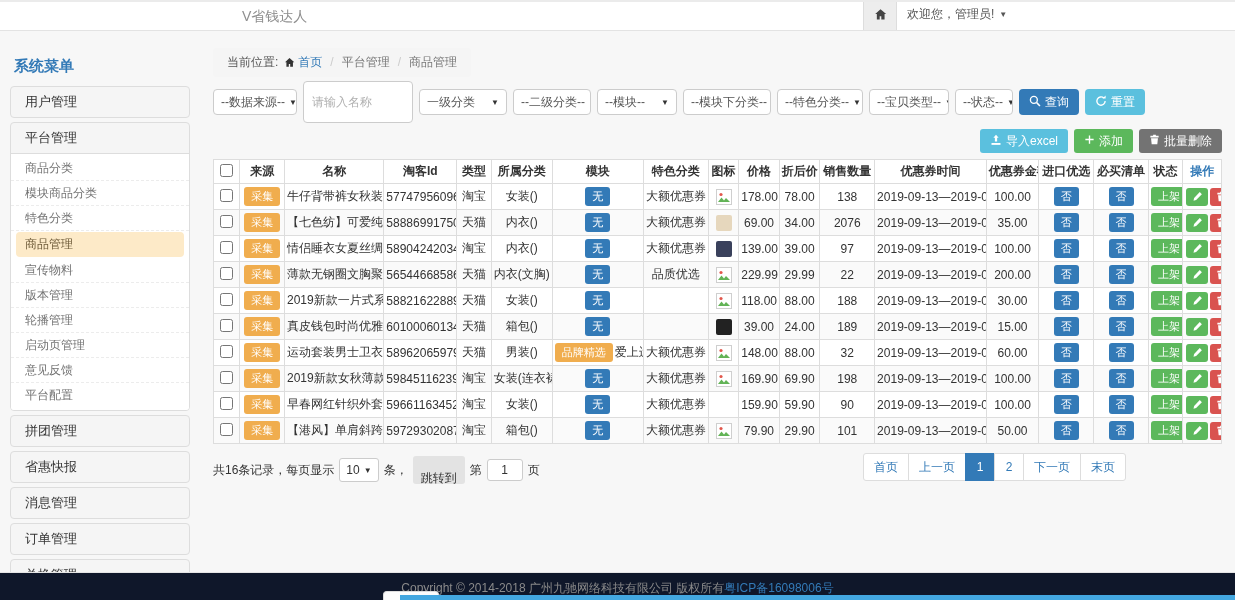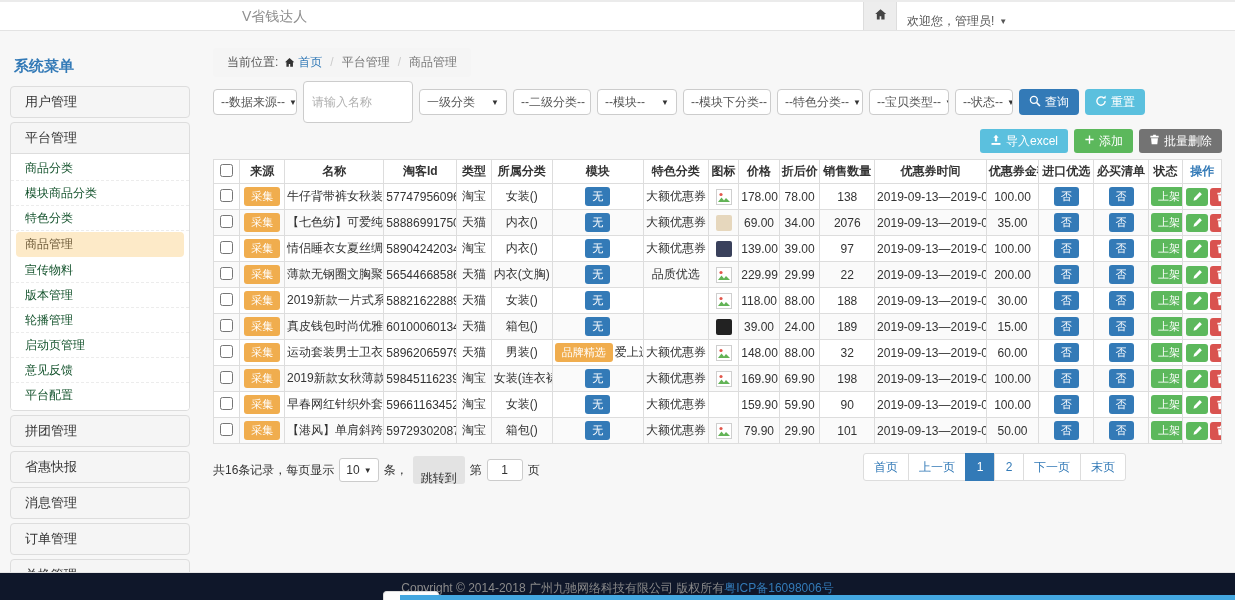--- a/index.html
+++ b/index.html
@@ -4,30 +4,30 @@
 <style>
   *{box-sizing:border-box;margin:0;padding:0}
   html,body{width:1235px;height:600px}
   body{font-family:"Liberation Sans","DejaVu Sans",sans-serif;background:#f7f7f7;overflow:hidden}
   .screen{position:relative;width:1235px;height:600px;background:#f7f7f7;overflow:hidden}
 
   
   .topbar{position:absolute;top:0;left:0;right:0;height:31px;background:#fff;border-top:2px solid #ebebeb;border-bottom:1px solid #e3e3e3}
   .app-title{position:absolute;left:242px;top:0;line-height:28px;font-size:14px;color:#8f8f8f}
   .home-box{position:absolute;left:863px;top:0;width:34px;height:28px;background:#ededed;border-left:1px solid #ddd;border-right:1px solid #ddd;display:flex;align-items:center;justify-content:center;cursor:pointer}
-  .welcome{position:absolute;left:907px;top:0;line-height:39px;font-size:12px;color:#555;cursor:pointer}
+  .welcome{position:absolute;left:907px;top:0;line-height:24px;font-size:12px;color:#555;cursor:pointer}
   .welcome .caret{display:inline-block;margin-left:5px;font-size:8px;color:#555;vertical-align:1px}
 
   
   .sidebar{position:absolute;left:10px;top:55px;width:180px}
   .sidebar-title{font-size:15px;font-weight:bold;color:#337ab7;padding:2px 4px 0 4px;margin-bottom:10px}
   .group{margin-bottom:4px;border:1px solid #ddd;border-radius:4px;background:#f5f5f5;overflow:hidden}
   .group-heading{height:30px;line-height:30px;padding-left:14px;font-size:13px;color:#333;cursor:pointer}
   .group-body{background:#fff;border-top:1px solid #ddd;padding:2px 0}
-  .sub-item{height:25px;line-height:24px;padding:0 14px;font-size:12px;color:#14532d;border-bottom:1px dashed #ececec;cursor:pointer;white-space:nowrap;overflow:hidden}
+  .sub-item{height:25px;line-height:24px;padding:0 14px;font-size:12px;color:#737373;border-bottom:1px dashed #ececec;cursor:pointer;white-space:nowrap;overflow:hidden}
   .sub-item:last-child{border-bottom:none}
   .sub-item.active{background:#fdeac8;border-radius:4px;margin:1px 5px;padding:0 9px;color:#6e5b39;border-bottom:none}
 
   
   .main{position:absolute;left:213px;top:31px;width:1009px;height:541px}
   .breadcrumb{position:absolute;left:0;top:17px;display:inline-block;background:#f5f5f5;border-radius:4px;padding:6px 14px;font-size:12px;color:#555;white-space:nowrap}
   .breadcrumb .home-ic{display:inline-block;vertical-align:-2px;margin:0 3px 0 6px}
   .breadcrumb a{color:#337ab7;text-decoration:none;cursor:pointer}
   .breadcrumb .sep{color:#ccc;margin:0 8px}
   .breadcrumb .crumb{color:#777}

